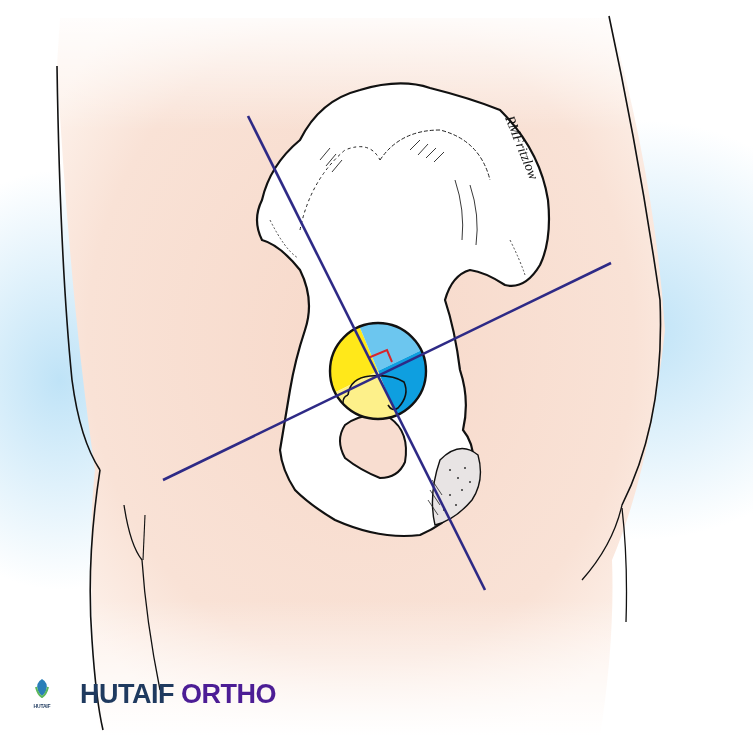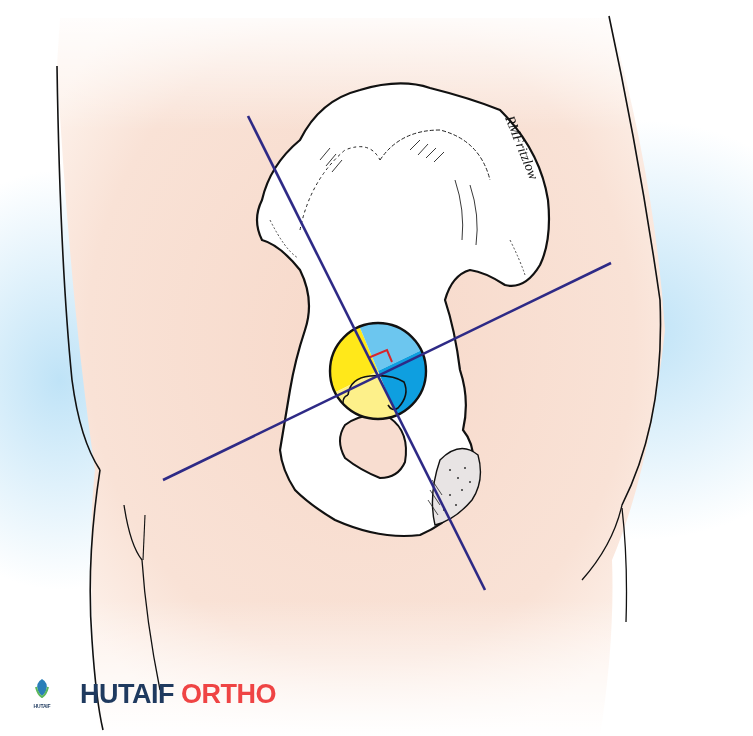--- a/index.html
+++ b/index.html
@@ -22,21 +22,21 @@
     }
     .brand-logo {
       width: 24px; height: 34px; position: relative; margin-right: 26px;
     }
     .brand-logo .mini {
       position: absolute; left: 0; bottom: 2px; width: 24px; text-align: center;
       font-size: 5px; font-weight: bold; color: #1f3a5f; letter-spacing: -0.2px;
     }
     .brand-text { font-size: 27px; font-weight: bold; letter-spacing: -0.5px; }
     .brand-text .w1 { color: #1f3a5f; }
-    .brand-text .w2 { color: #ef4444; margin-left: 7px; }
+    .brand-text .w2 { color: #4c1d95; margin-left: 7px; }
   </style>
 </head>
 <body>
 
 <div class="canvas">
   <div class="glow"></div>
 
   <svg width="753" height="736" viewBox="0 0 753 736">
     <defs>
       <radialGradient id="skinFade" cx="0.5" cy="0.45" r="0.6">

